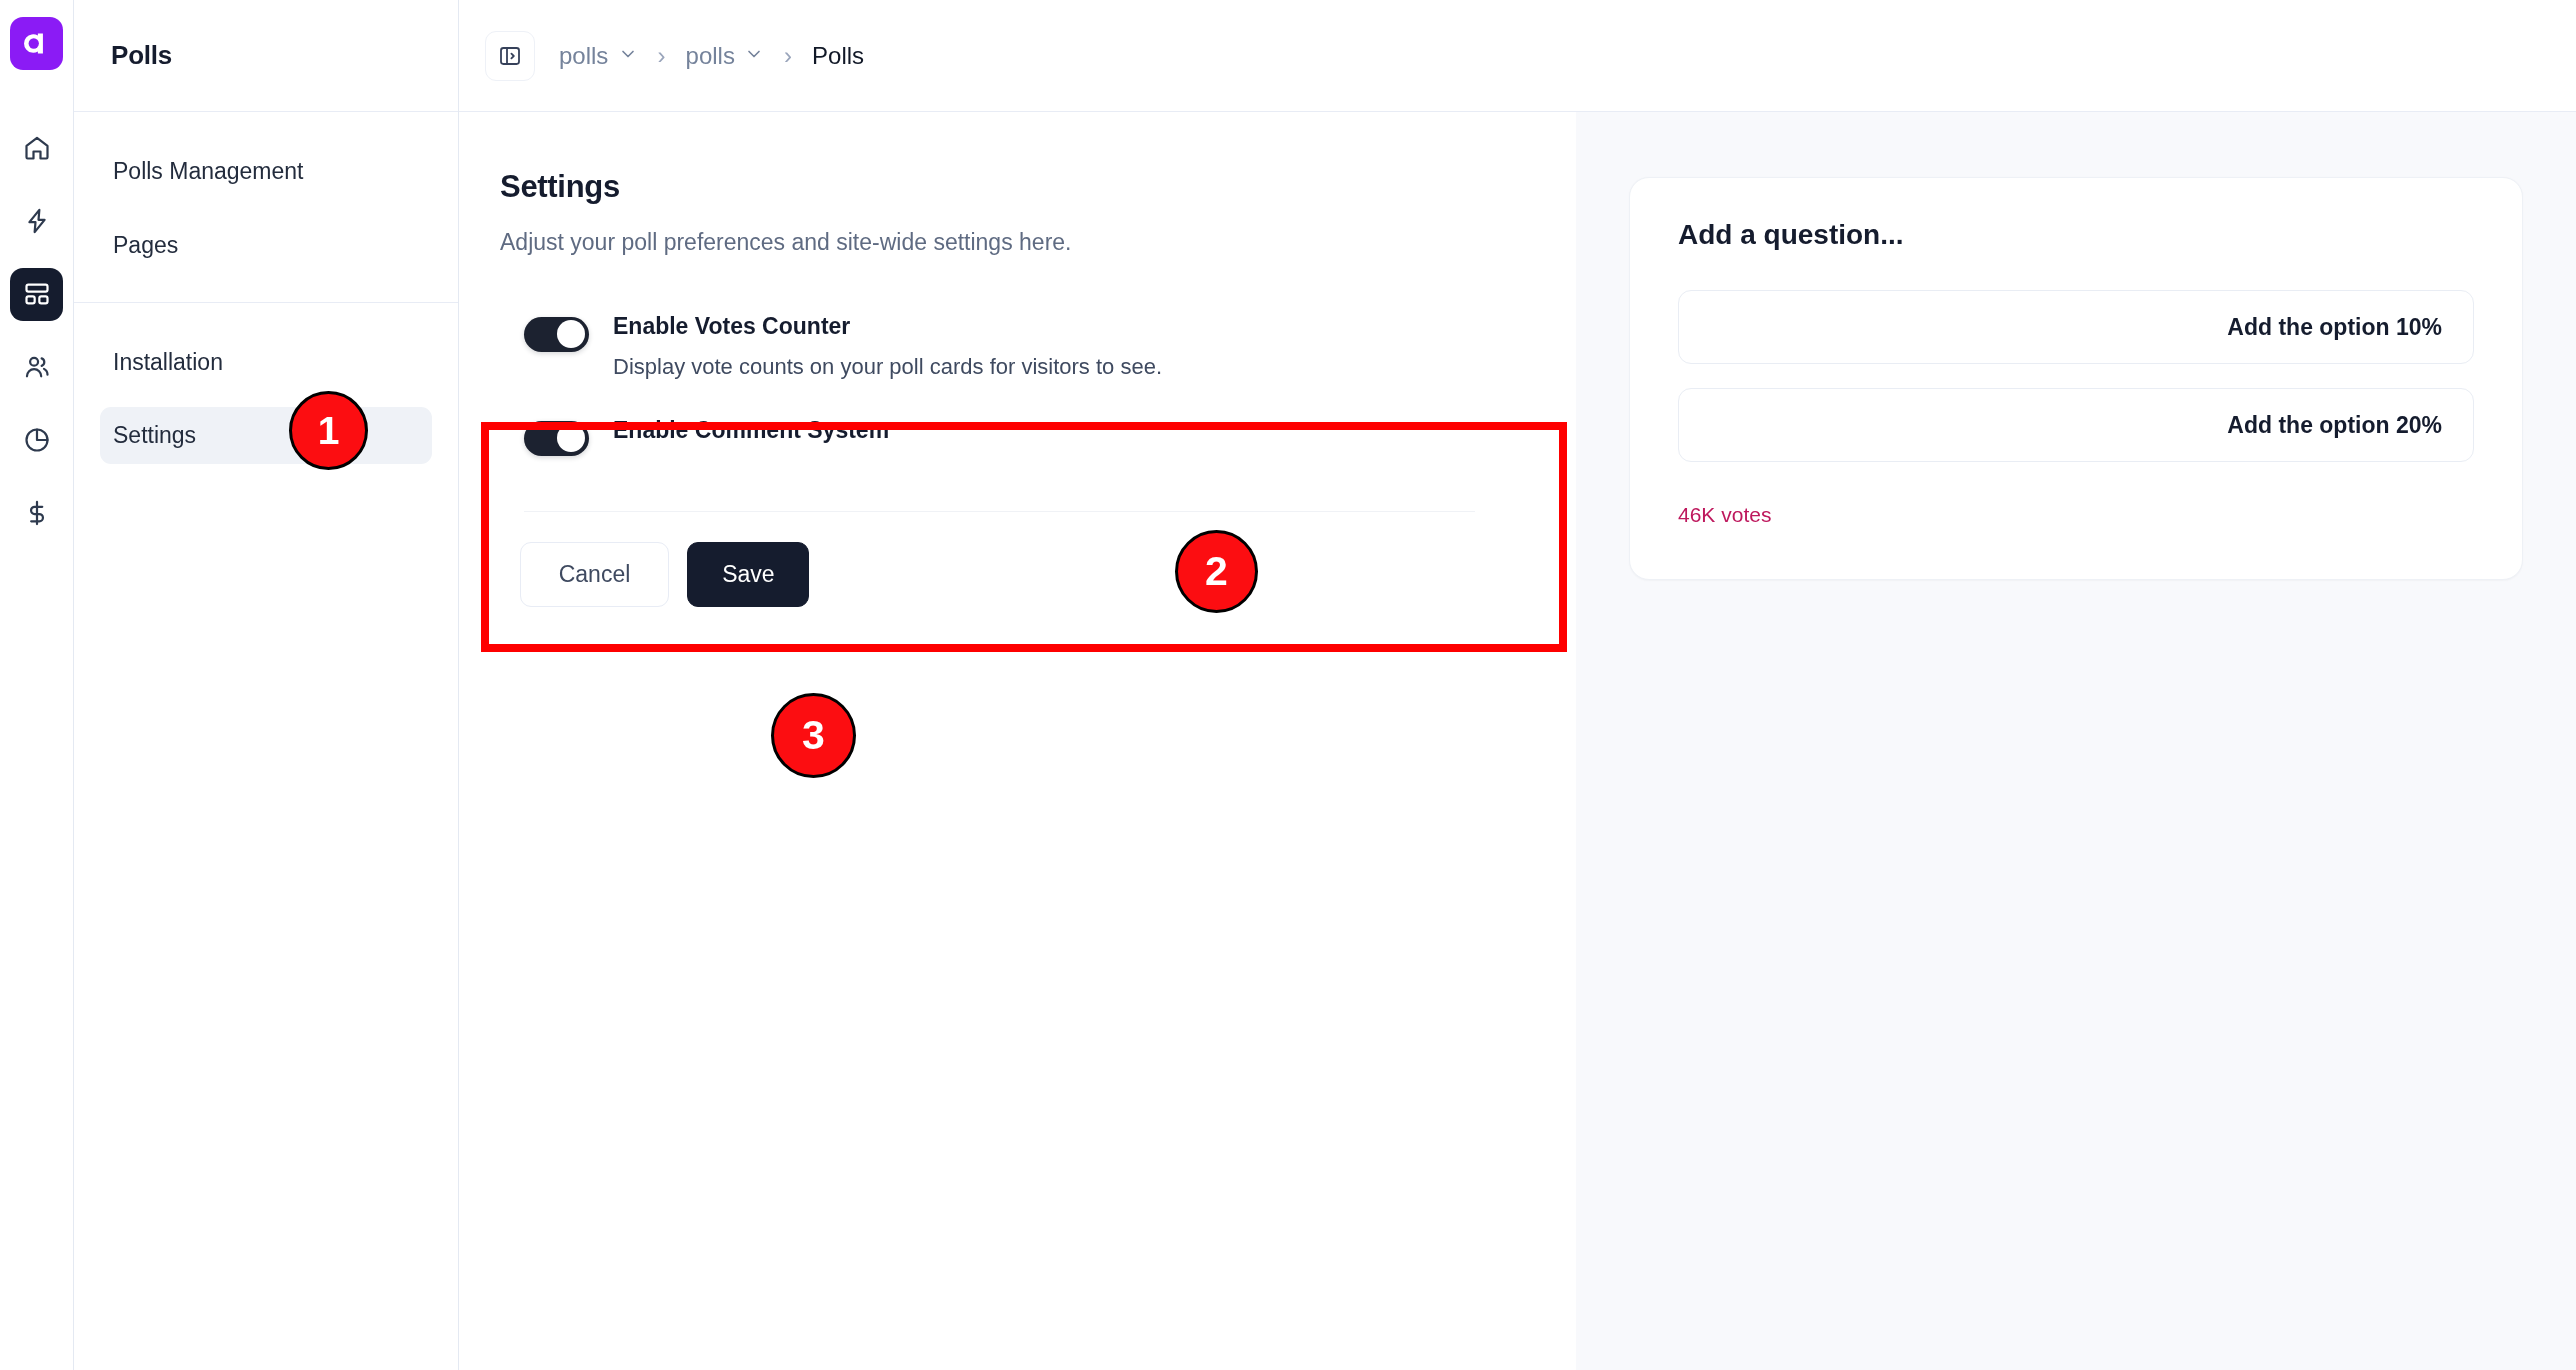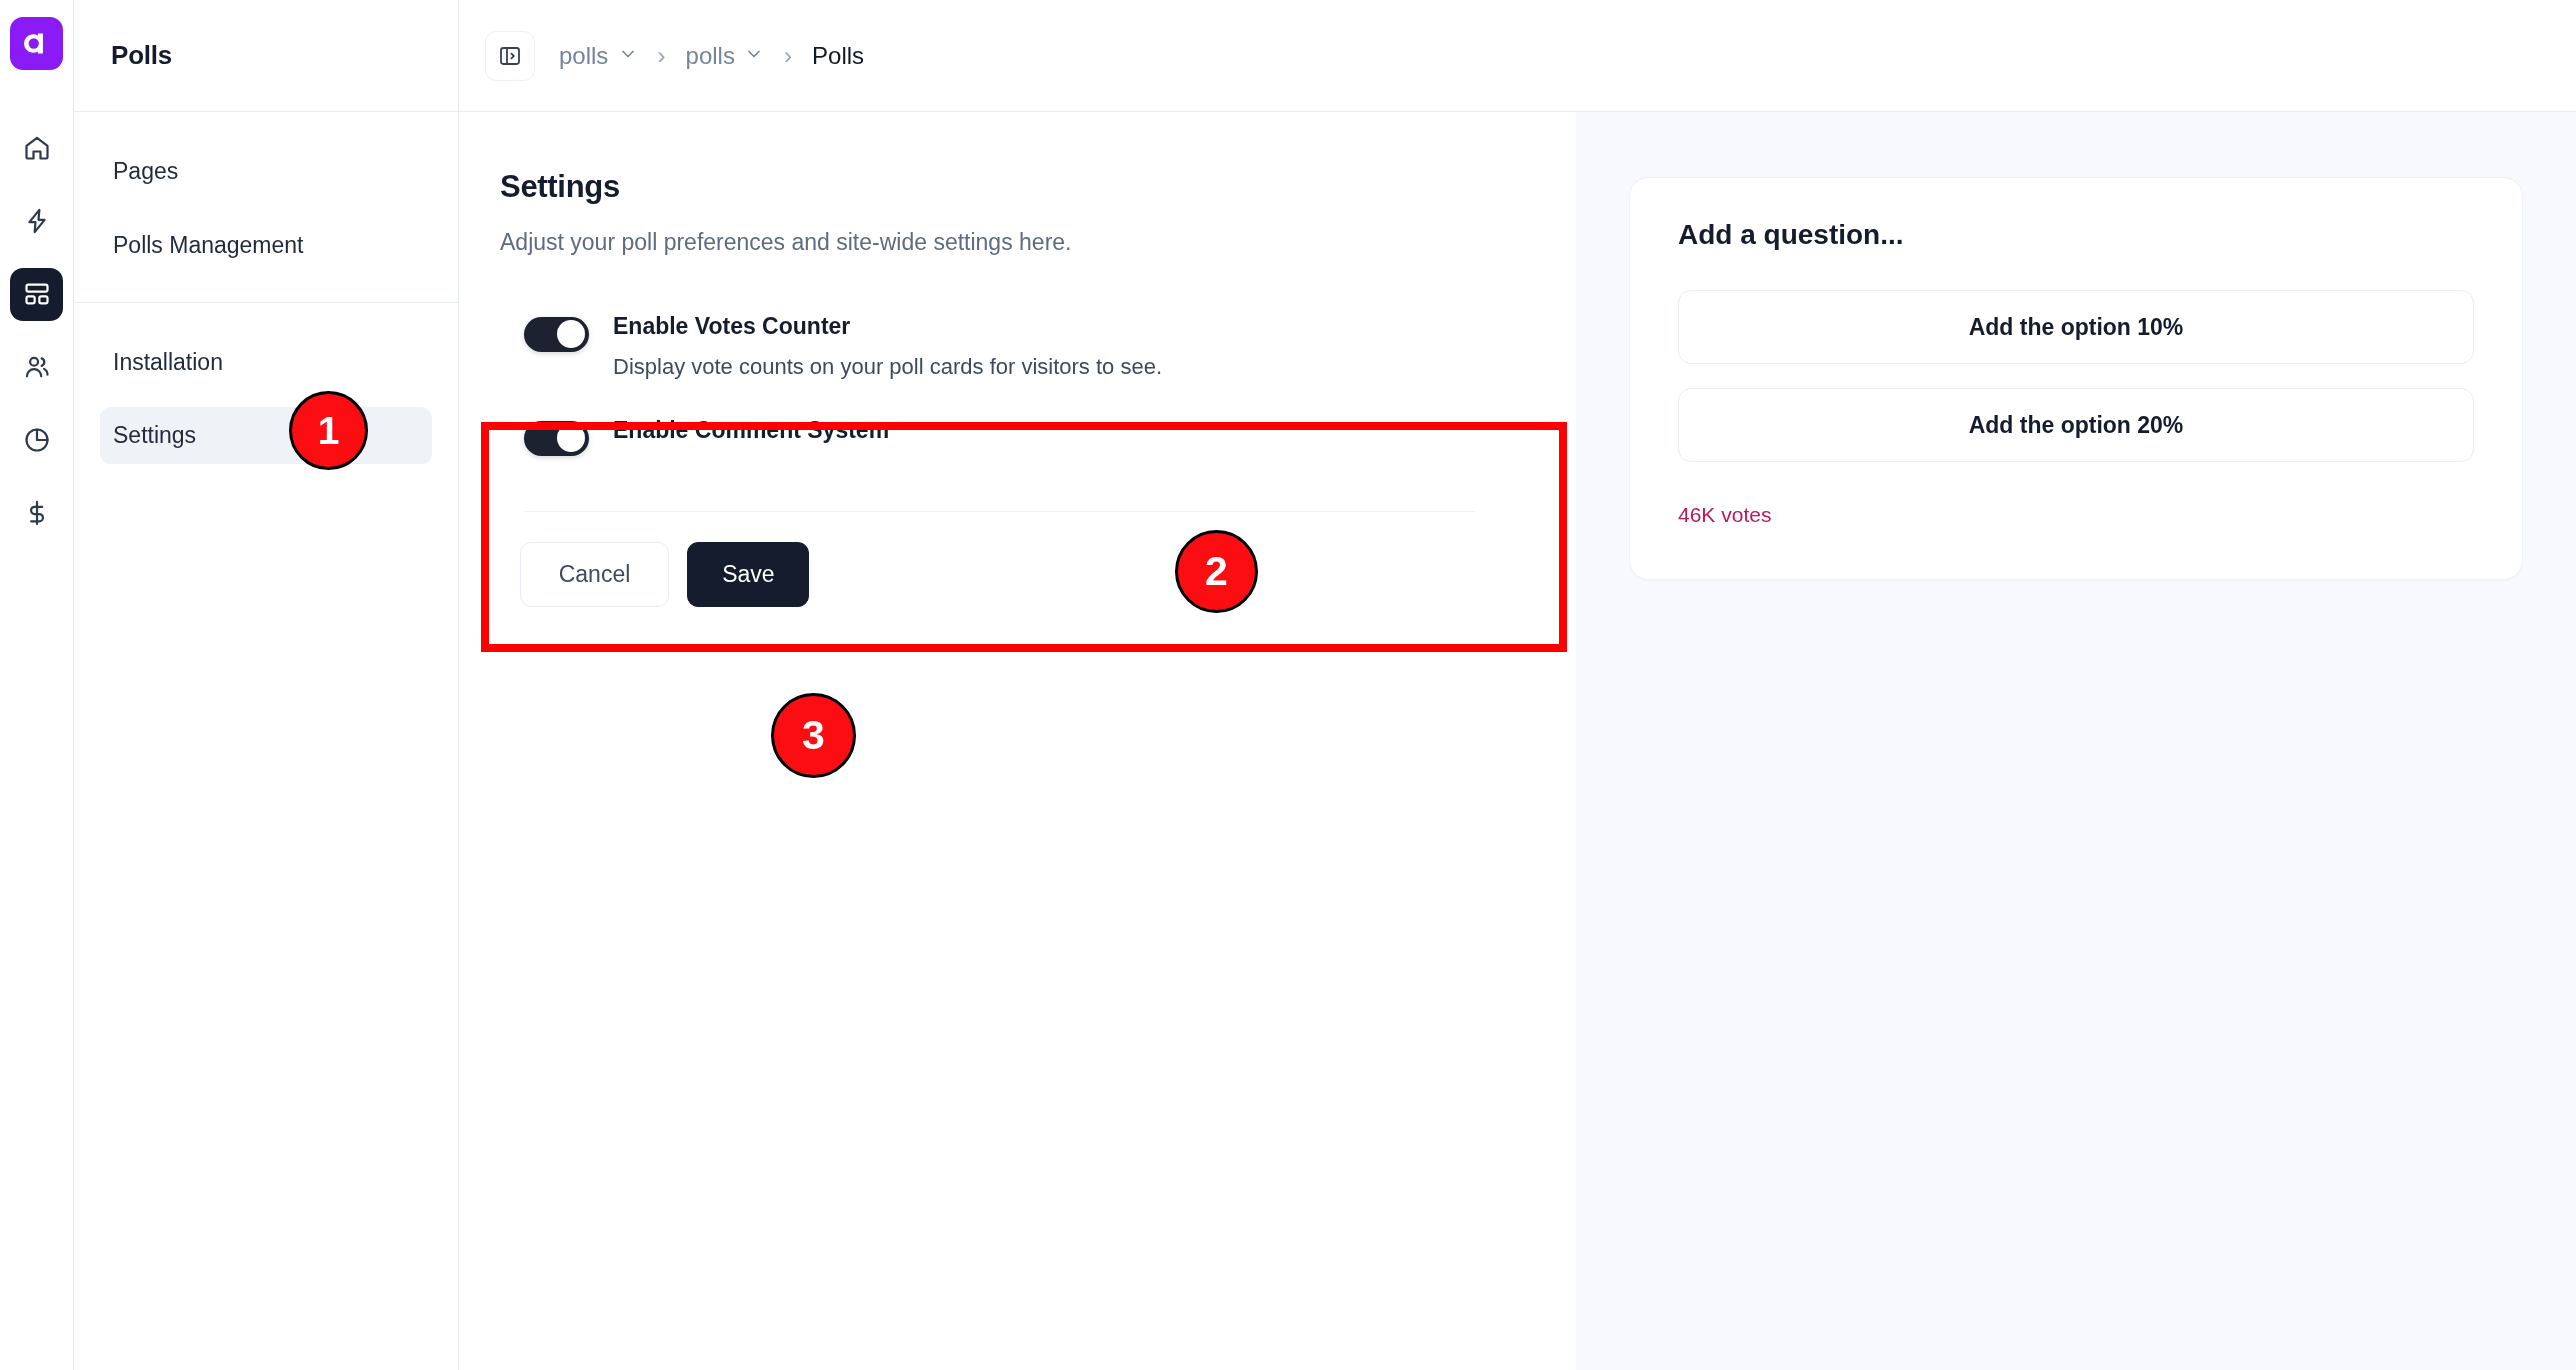--- a/index.html
+++ b/index.html
@@ -130,21 +130,21 @@
   
   .preview-col { flex: 1; background: #f8f9fc; padding: 65px 53px 0 53px; }
   .poll-card {
     background: #ffffff; border: 1.8px solid #eef1f6; border-radius: 20px;
     padding: 41px 48px 52px 48px;
     box-shadow: 0 0.9px 1.8px rgba(17,24,39,.03);
   }
   .poll-q { font-size: 28px; font-weight: bold; color: #151c2e; margin-bottom: 39px; }
   .poll-opt {
     border: 1.8px solid #e9edf4; border-radius: 13px; height: 74px;
-    display: flex; align-items: center; justify-content: center;
+    display: flex; align-items: center; justify-content: flex-end;
     padding: 0 31px; margin-bottom: 24px;
   }
   .poll-opt-label { font-size: 23px; font-weight: bold; color: #151c2e; }
   .poll-opt-pct { font-size: 23px; font-weight: bold; color: #151c2e; }
   .poll-votes { font-size: 21px; color: #be185d; margin-top: 41px; }
 
   
   .overlay { position: absolute; inset: 0; pointer-events: none; }
   .hl-box {
     position: absolute; border: 8.3px solid #fe0000; background: transparent;
@@ -218,24 +218,24 @@
       </span>
     </div>
   </div>
 
   <div class="subnav">
     <div class="subnav-header">
       <span class="subnav-title">Polls</span>
     </div>
     <div class="subnav-group">
       <div class="subnav-item">
+        <span>Polls Management</span>
+      </div>
+      <div class="subnav-item">
         <span>Pages</span>
-      </div>
-      <div class="subnav-item">
-        <span>Polls Management</span>
       </div>
     </div>
     <div class="subnav-group second">
       <div class="subnav-item">
         <span>Installation</span>
       </div>
       <div class="subnav-item selected">
         <span>Settings</span>
       </div>
     </div>

